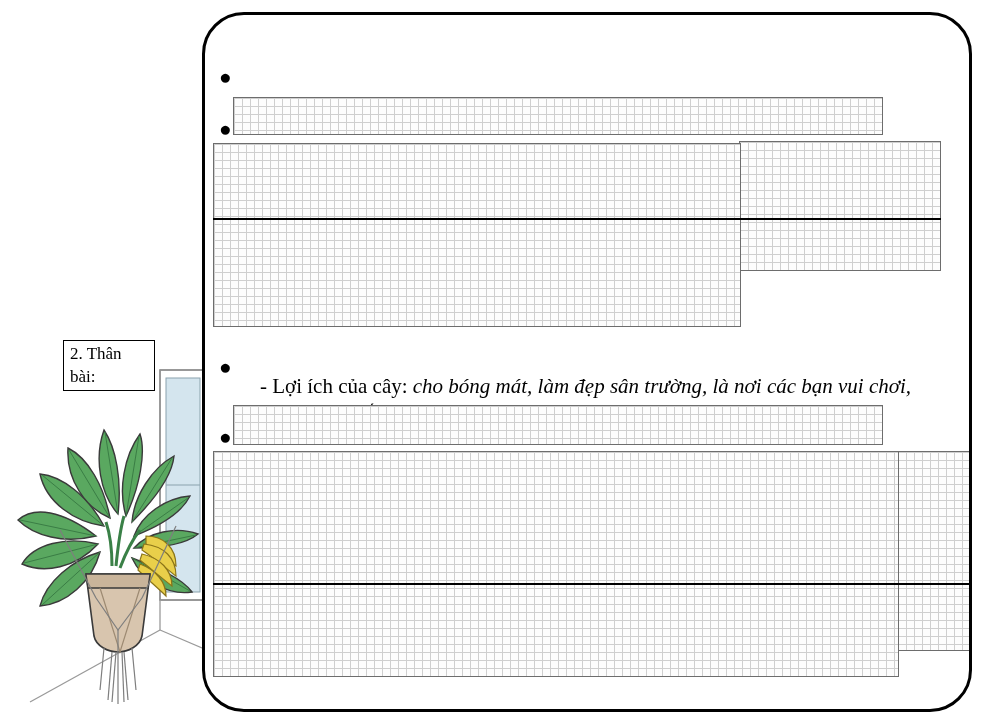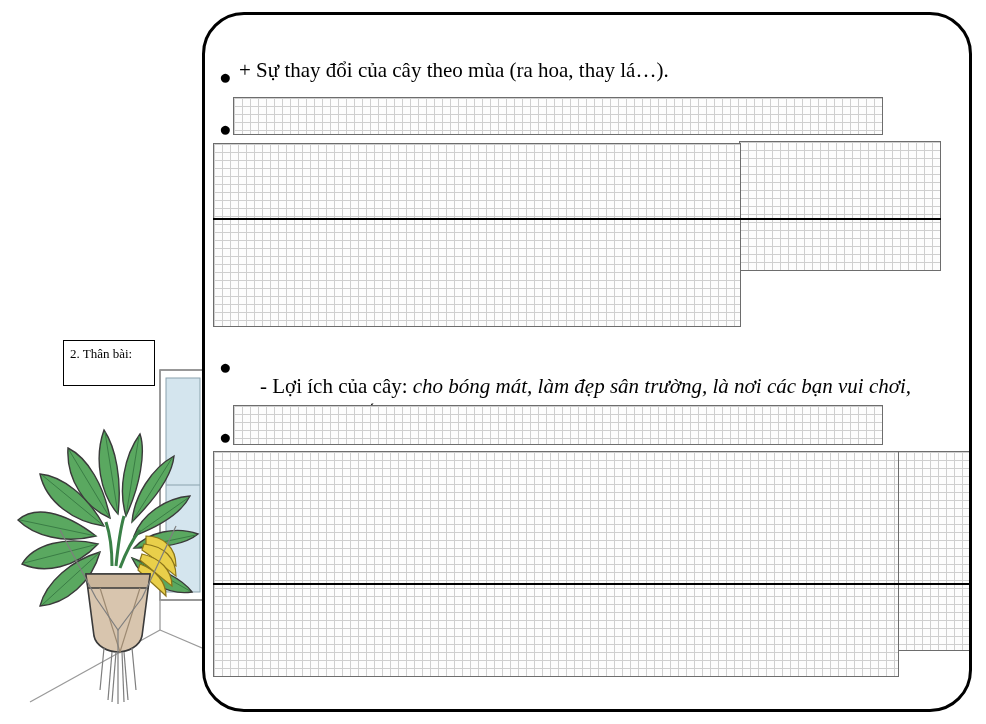--- a/index.html
+++ b/index.html
@@ -26,21 +26,21 @@
 
   
   #label-box {
     position: absolute;
     left: 63px;
     top: 340px;
     width: 92px;
     min-height: 46px;
     border: 1px solid #000;
     background: #ffffff;
-    font-size: 13px;
+    font-size: 17px;
     line-height: 23px;
     color: #000;
     padding: 1px 3px 2px 6px;
     box-sizing: border-box;
     z-index: 6;
   }
 
   
   #card {
     position: absolute;
@@ -180,21 +180,20 @@
   </svg>
 </div>
 
 <div id="label-box">
   <span>2. Thân bài:</span>
 </div>
 
 <div id="card">
 
   <span class="bullet" style="left:14px; top:52px;">●</span>
-  <div class="para" style="left:34px; top:42px; width:700px;">+ Sự thay đổi của cây theo mùa (ra hoa, thay lá…).</div>
 
   <span class="bullet" style="left:14px; top:104px;">●</span>
 
   <div class="grid fine" style="left:28px; top:82px; width:650px; height:38px;"></div>
   <div class="grid fine" style="left:534px; top:126px; width:202px; height:130px;"></div>
   <div class="grid fine" style="left:8px; top:128px; width:528px; height:184px;"></div>
   <div class="rule" style="left:8px; top:203px; width:728px;"></div>
 
   <span class="bullet" style="left:14px; top:342px;">●</span>
   <div class="para" style="left:34px; top:332px; width:700px;">

